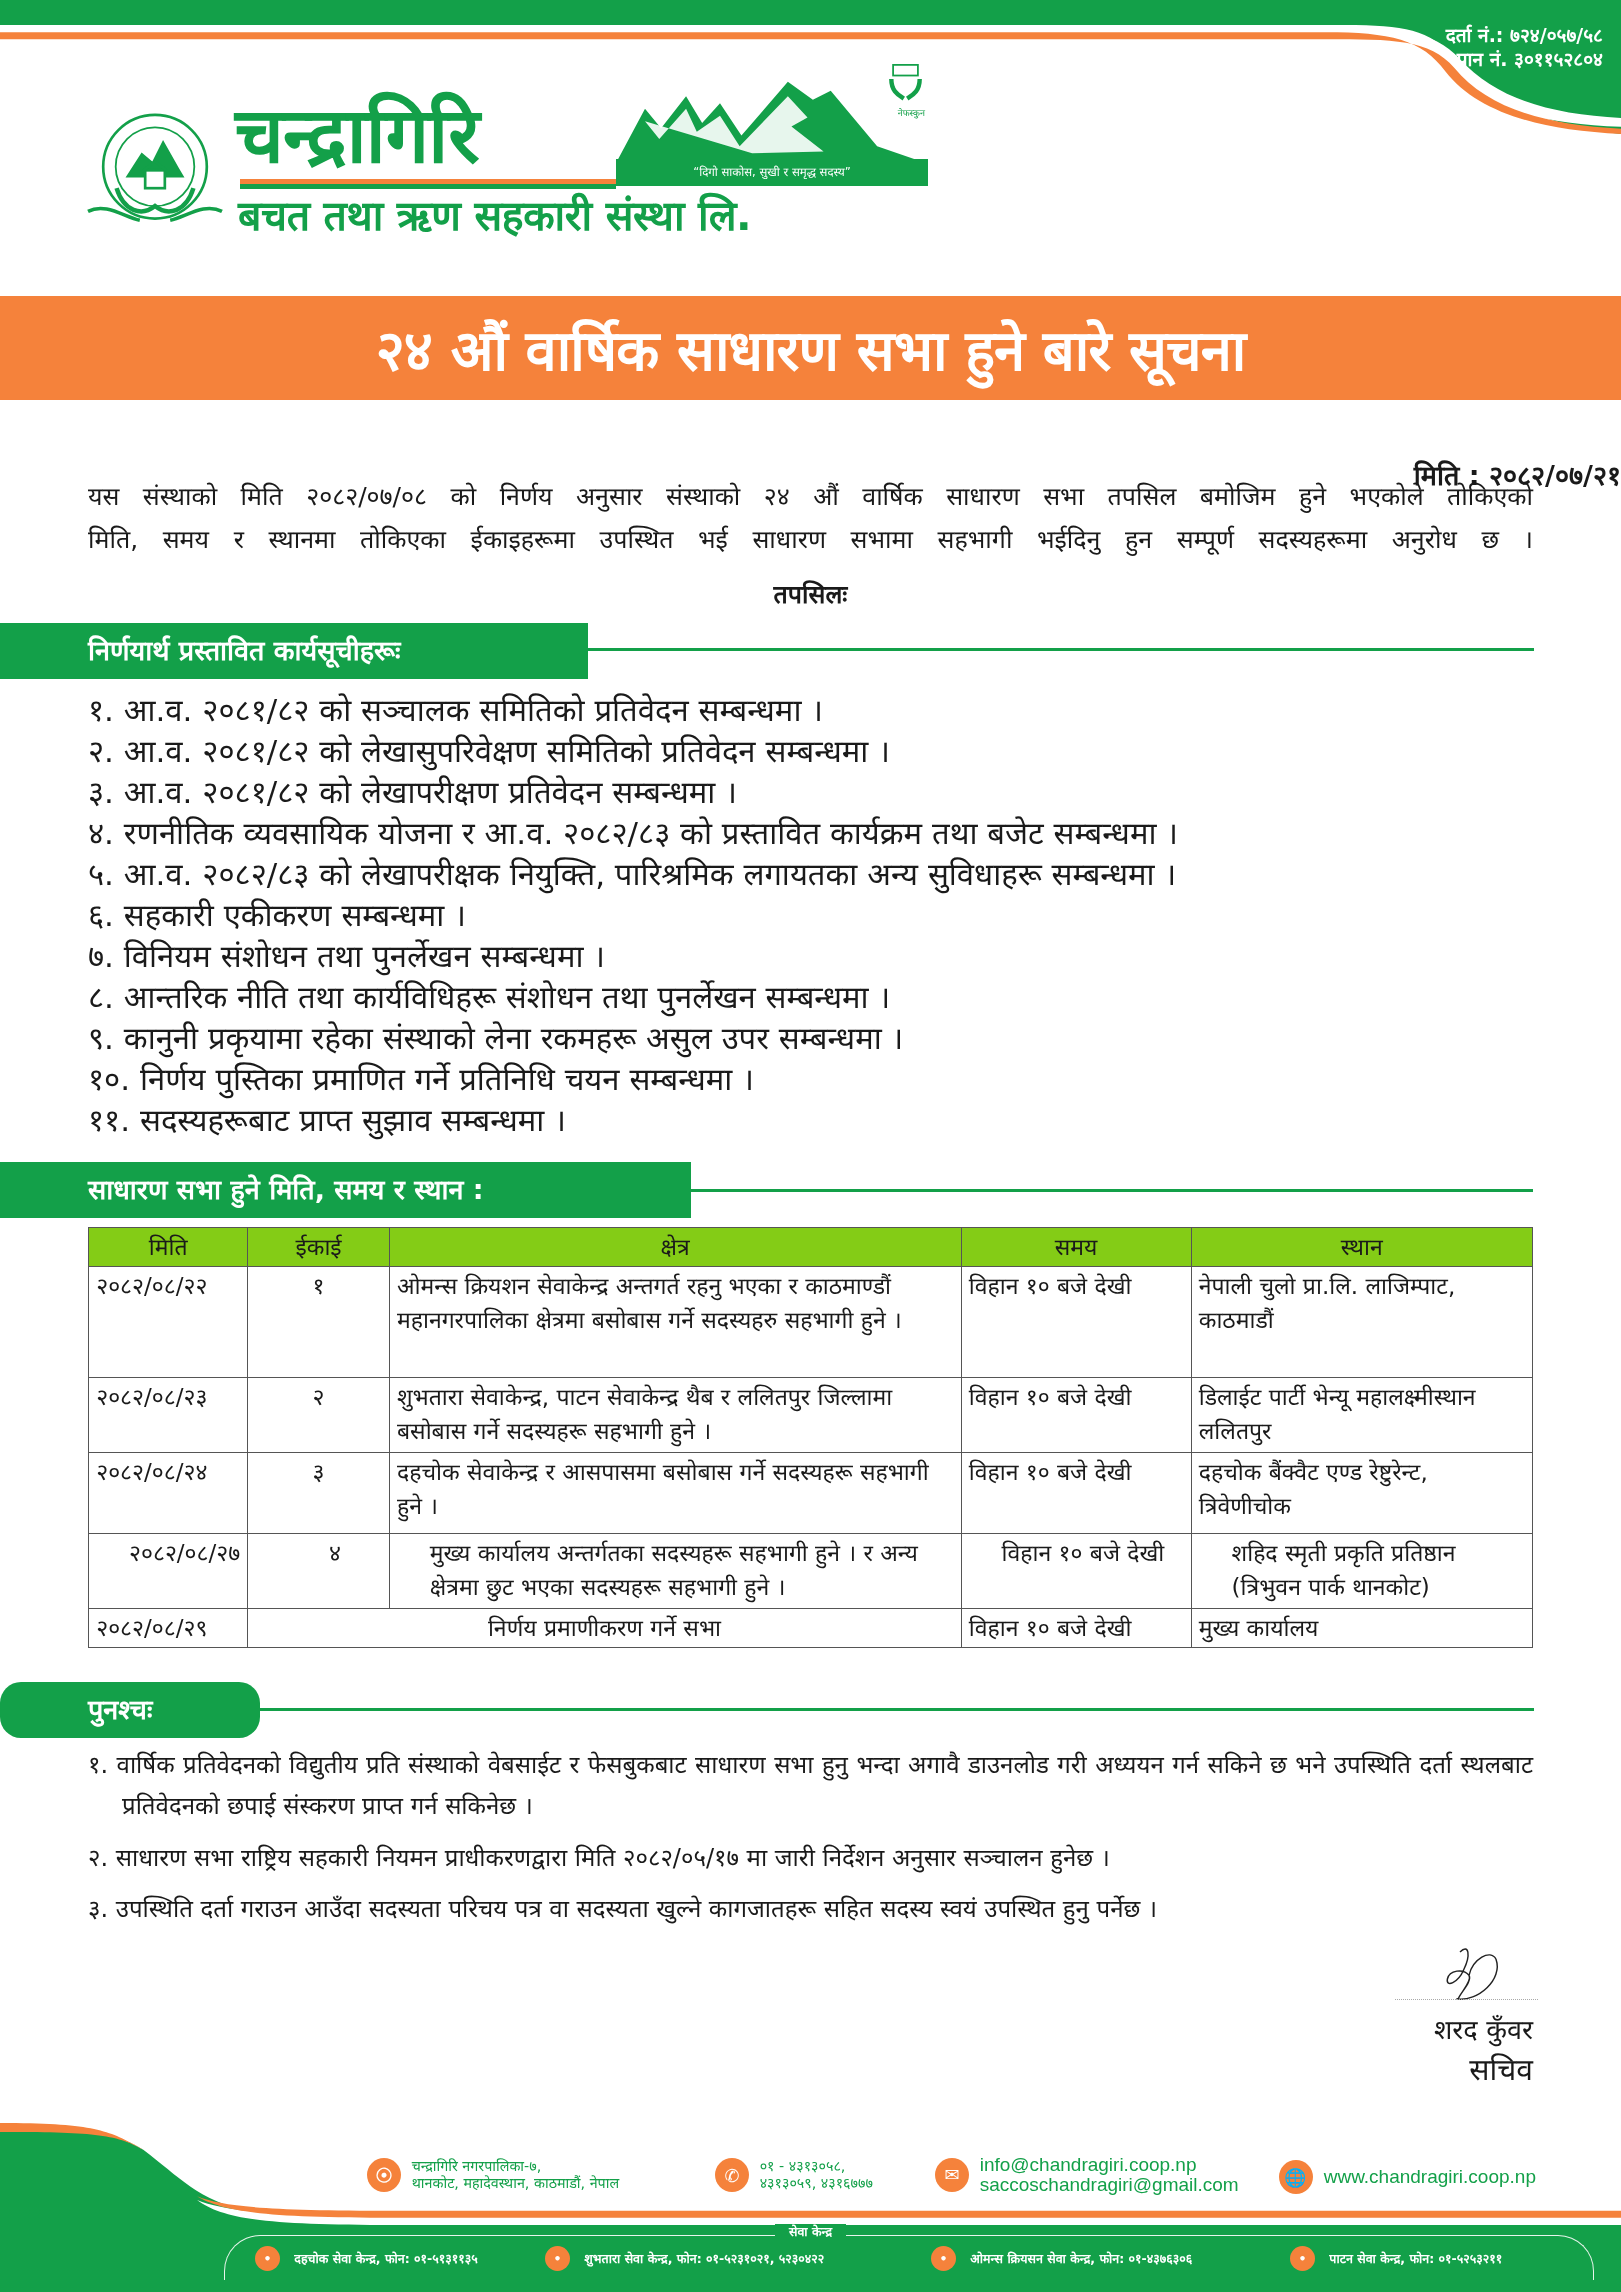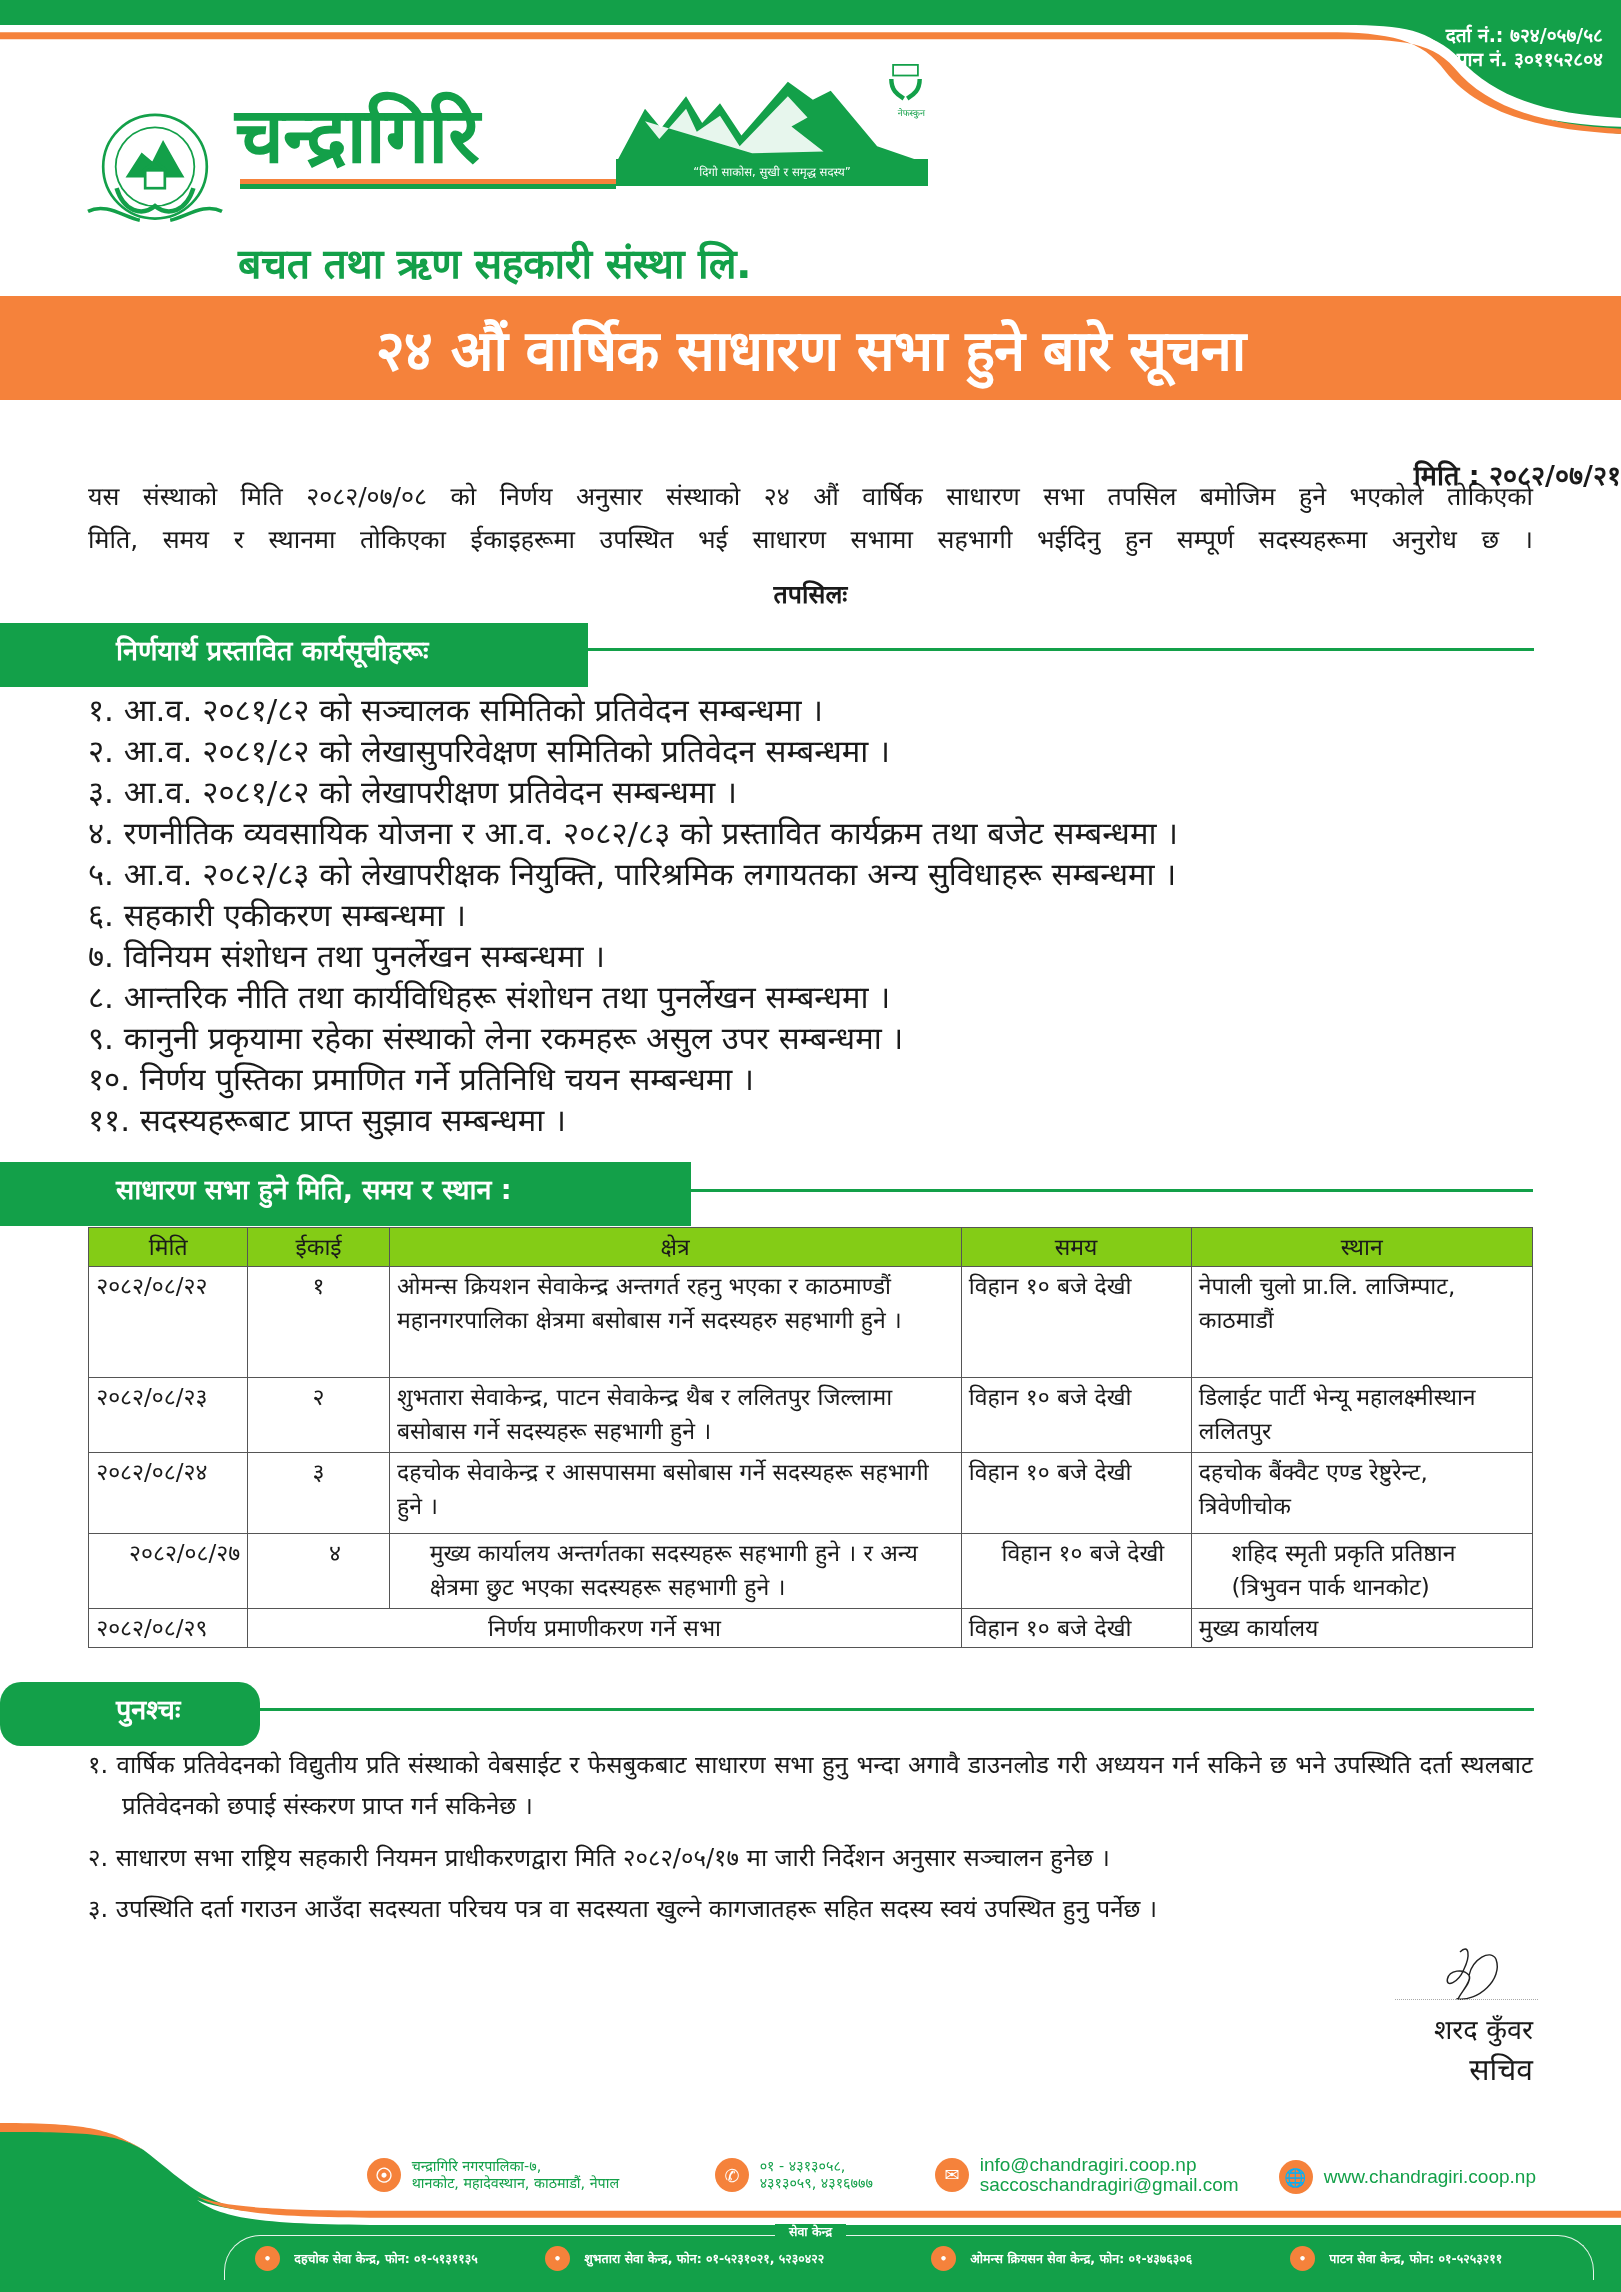--- a/index.html
+++ b/index.html
@@ -11,35 +11,35 @@
   .reg-block { position: absolute; right: 18px; top: 23px; text-align: right; color: #ffffff; font-family: "DejaVu Sans", sans-serif; font-size: 19px; line-height: 24px; font-weight: bold; }
 
   
   .emblem { position: absolute; left: 70px; top: 106px; width: 170px; height: 134px; }
   .brand-name { position: absolute; left: 235px; top: 93px; font-family: "DejaVu Sans", sans-serif; font-weight: bold; font-size: 77px; line-height: 86px; color: #13a049; letter-spacing: -0.9px; }
   .brand-underline-orange { position: absolute; left: 240px; top: 179px; width: 376px; height: 4.5px; background: #f5823b; }
   .brand-underline-green { position: absolute; left: 240px; top: 184px; width: 376px; height: 5.4px; background: #13a049; }
   .mountains { position: absolute; left: 609px; top: 64px; width: 322px; height: 125px; }
   .tagline-band { position: absolute; left: 616px; top: 159px; width: 312px; height: 27px; background: #13a049; color: #fff; font-size: 11.6px; line-height: 27px; text-align: center; }
   .nefscun { position: absolute; left: 871px; top: 63px; width: 54px; height: 63px; text-align: right; color: #13a049; font-size: 9px; }
-  .brand-sub { position: absolute; left: 238px; top: 188px; font-family: "DejaVu Sans", sans-serif; font-weight: bold; font-size: 41px; line-height: 56px; color: #13a049; letter-spacing: -0.4px; margin-top: 48px; }
+  .brand-sub { position: absolute; left: 238px; top: 188px; font-family: "DejaVu Sans", sans-serif; font-weight: bold; font-size: 41px; line-height: 56px; color: #13a049; letter-spacing: -0.4px; }
 
   
   .title-banner { position: absolute; left: 0; top: 296px; width: 1621px; height: 104px; background: #f5823b; display: flex; align-items: center; justify-content: center; }
   .title-banner h1 { color: #ffffff; font-family: "DejaVu Sans", sans-serif; font-weight: bold; font-size: 56px; letter-spacing: -0.9px; }
 
   
   .date-line { position: absolute; left: 0; width: 1621px; top: 426px; text-align: right; font-weight: bold; font-size: 27px; line-height: 39px; margin-top: 30px; }
   .intro { position: absolute; left: 88px; top: 475px; width: 1445px; font-size: 25px; line-height: 43px; text-align: justify; text-align-last: justify; }
   .intro span { display: block; }
   .intro .last { text-align-last: justify; }
   .details-label { position: absolute; left: 0; width: 1621px; top: 575px; text-align: center; font-weight: bold; font-size: 25px; line-height: 39px; }
 
   
-  .sec-head { position: absolute; left: 0; height: 64px; background: #13a049; color: #fff; font-weight: bold; font-size: 27px; line-height: 56px; padding-left: 116px; white-space: nowrap; }
+  .sec-head { position: absolute; left: 0; height: 56px; background: #13a049; color: #fff; font-weight: bold; font-size: 27px; line-height: 56px; padding-left: 88px; white-space: nowrap; }
   .sec-line { position: absolute; height: 2.7px; background: #13a049; }
 
   
   .agenda { position: absolute; left: 88px; top: 690px; list-style: none; font-size: 31px; }
   .agenda li { height: 41px; line-height: 41px; white-space: nowrap; }
 
   
   .sched { position: absolute; left: 88px; top: 1227px; width: 1445px; border-collapse: collapse; font-size: 23px; }
   .sched th, .sched td { border: 1.8px solid #555; vertical-align: top; padding: 1.8px 7.2px; line-height: 34px; }
   .sched th { background: #84cc16; font-weight: normal; text-align: center; height: 39px; margin-top: 12px; }

